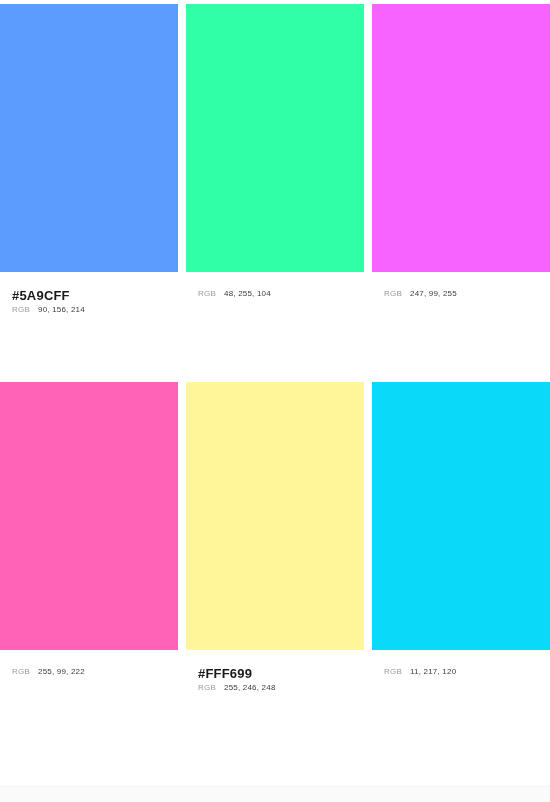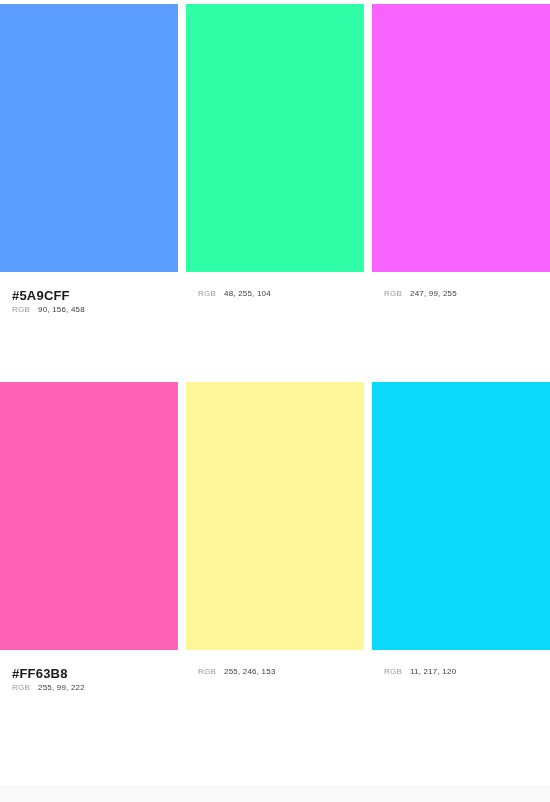--- a/index.html
+++ b/index.html
@@ -96,21 +96,21 @@
 <div class="palette-page">
 
   <div class="swatch-grid">
 
     <div class="swatch-card">
       <div class="swatch-chip" style="background-color: rgb(90, 156, 255);"></div>
       <div class="swatch-info">
         <div class="swatch-hex">#5A9CFF</div>
         <div class="swatch-rgb-row">
           <span class="rgb-label">RGB</span>
-          <span class="rgb-values">90, 156, 458</span>
+          <span class="rgb-values">90, 156, 214</span>
         </div>
       </div>
     </div>
 
     <div class="swatch-card">
       <div class="swatch-chip" style="background-color: rgb(48, 255, 168);"></div>
       <div class="swatch-info">
         <div class="swatch-rgb-row">
           <span class="rgb-label">RGB</span>
           <span class="rgb-values">48, 255, 104</span>
@@ -130,34 +130,34 @@
 
   </div>
 
   <div class="row-spacer"></div>
 
   <div class="swatch-grid">
 
     <div class="swatch-card">
       <div class="swatch-chip" style="background-color: rgb(255, 99, 184);"></div>
       <div class="swatch-info">
-        <div class="swatch-hex">#FF63B8</div>
         <div class="swatch-rgb-row">
           <span class="rgb-label">RGB</span>
           <span class="rgb-values">255, 99, 222</span>
         </div>
       </div>
     </div>
 
     <div class="swatch-card">
       <div class="swatch-chip" style="background-color: rgb(255, 246, 153);"></div>
       <div class="swatch-info">
+        <div class="swatch-hex">#FFF699</div>
         <div class="swatch-rgb-row">
           <span class="rgb-label">RGB</span>
-          <span class="rgb-values">255, 246, 153</span>
+          <span class="rgb-values">255, 246, 248</span>
         </div>
       </div>
     </div>
 
     <div class="swatch-card">
       <div class="swatch-chip" style="background-color: rgb(11, 217, 250);"></div>
       <div class="swatch-info">
         <div class="swatch-rgb-row">
           <span class="rgb-label">RGB</span>
           <span class="rgb-values">11, 217, 120</span>

